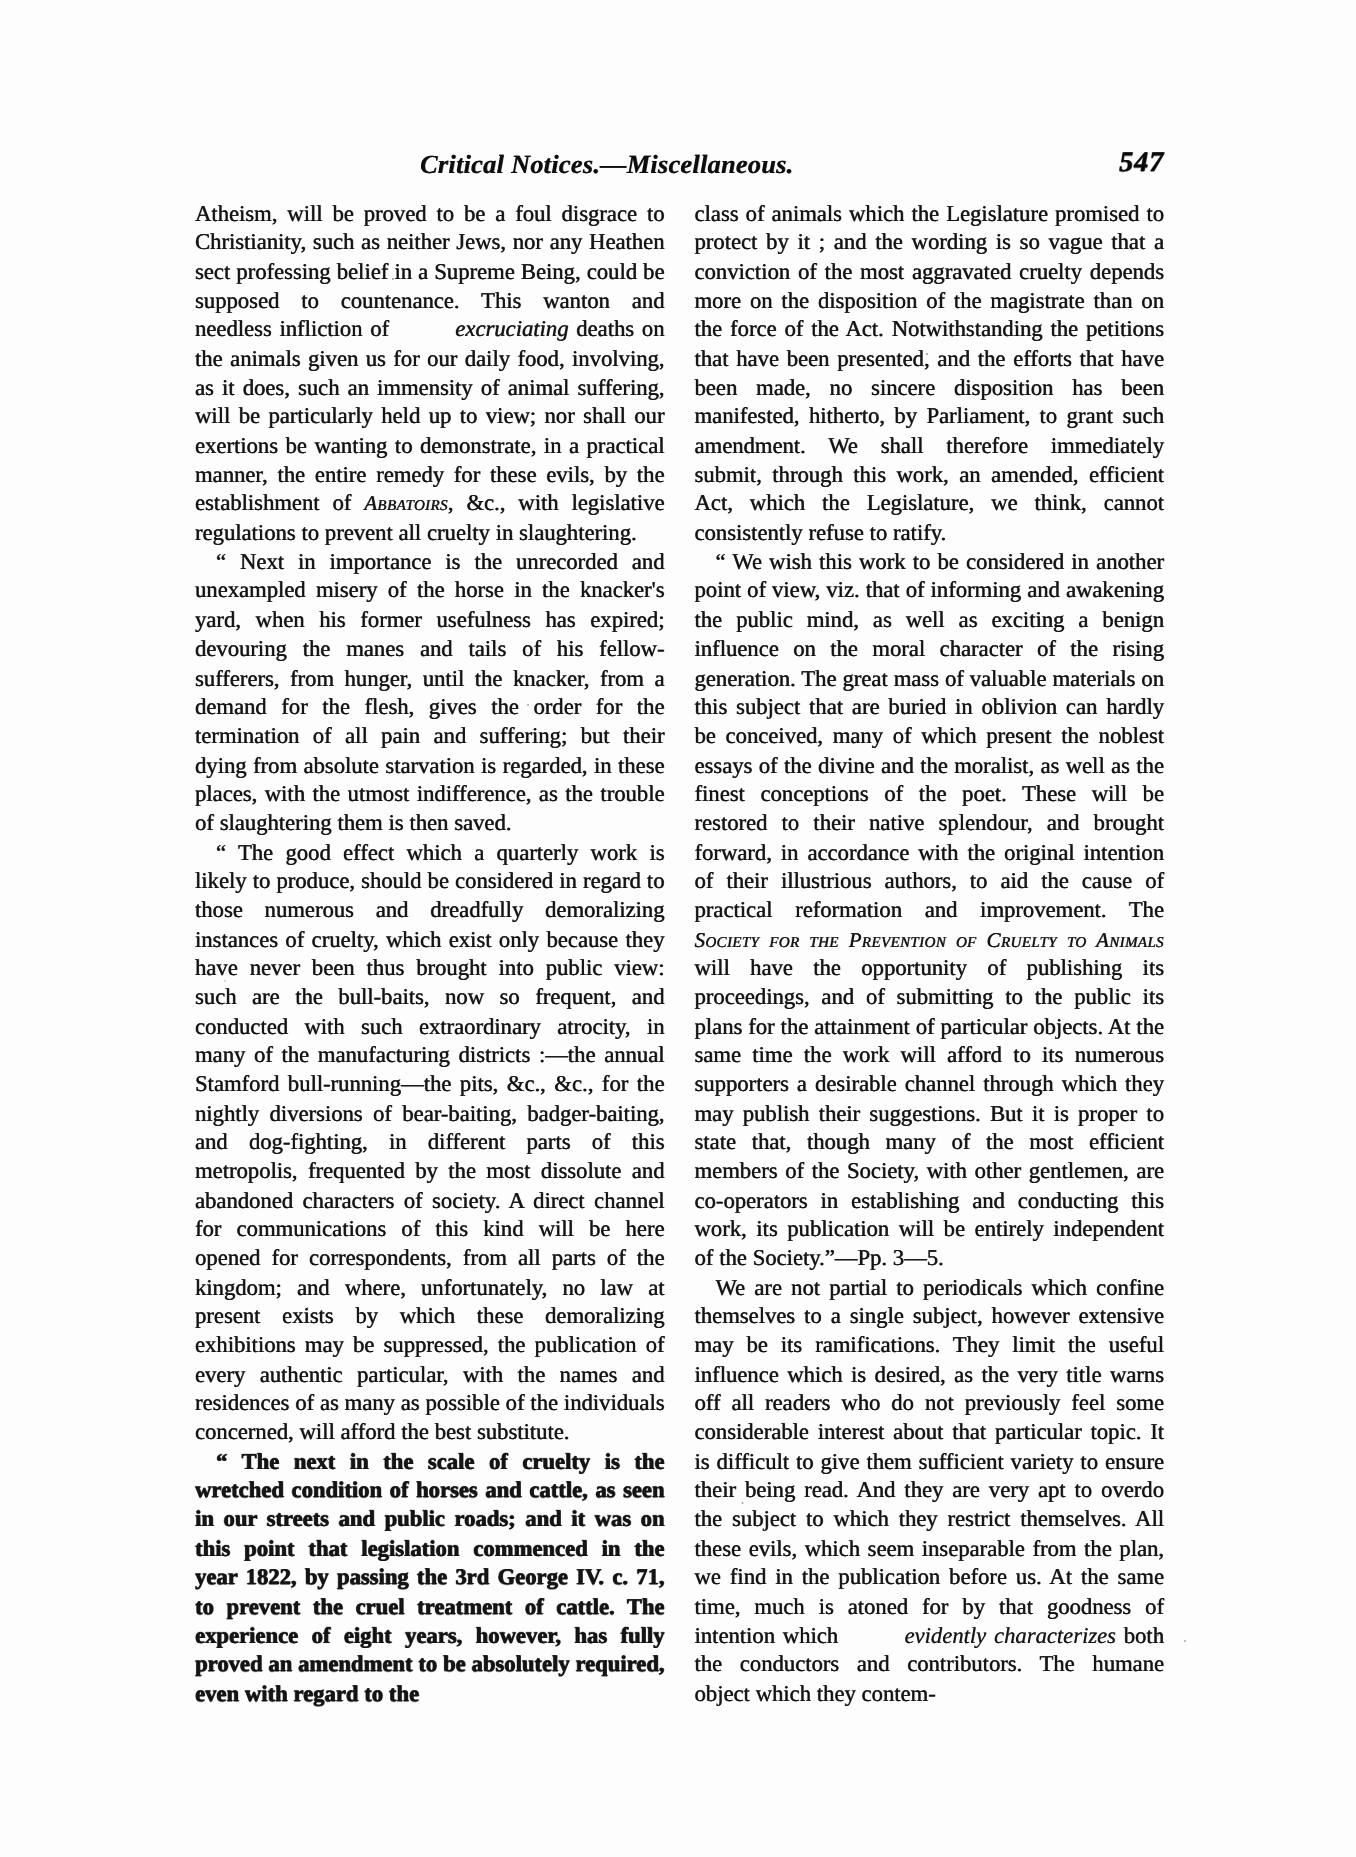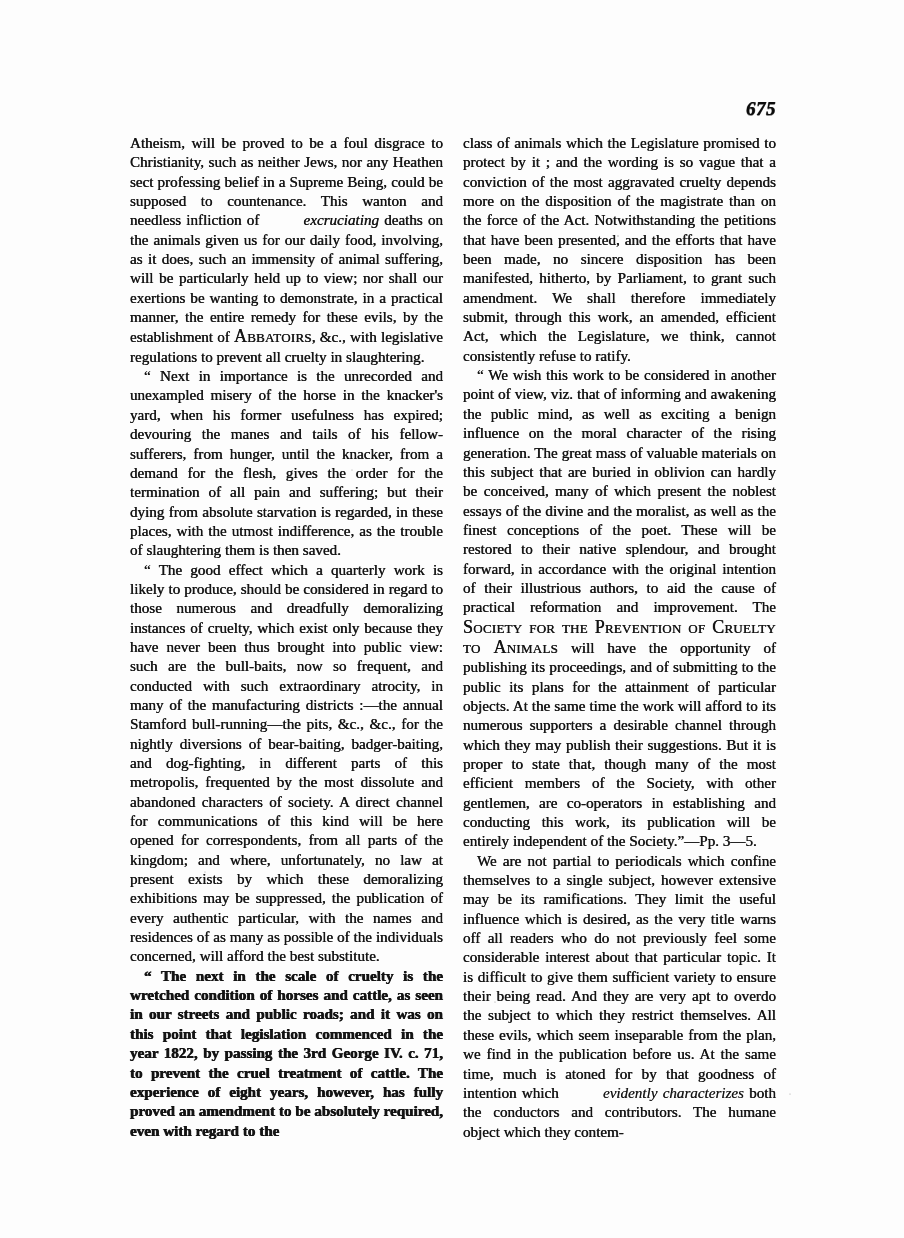--- a/index.html
+++ b/index.html
@@ -95,41 +95,43 @@
     text-shadow: 0.45px 0 0 rgba(0,0,0,0.75), -0.4px 0 0 rgba(0,0,0,0.45),
                  0 0.45px 0 rgba(0,0,0,0.5), 0 -0.3px 0 rgba(0,0,0,0.2);
   }
   .ink-bold {
     font-weight: normal;
     text-shadow: 0.3px 0 0 rgba(0,0,0,0.5), 0 0.3px 0 rgba(0,0,0,0.3);
   }
 
   .smallcaps {
     font-variant: small-caps;
-    font-size: 18px;
+    font-size: 14px;
     letter-spacing: 0.25px;
+    font-style: italic;
   }
   .italic { font-style: italic; margin-left: 39px; }
 
   
   #grain {
     position: absolute;
     left: 0; top: 0;
     width: 904px; height: 1238px;
     pointer-events: none;
     opacity: 0.5;
   }
 </style>
 </head>
 <body>
 
 <div id="page">
 
   <div id="running-head">
-    <div class="head-folio">675</div>
+    <div class="head-title">Critical Notices.—Miscellaneous.</div>
+    <div class="head-folio">547</div>
   </div>
 
   <div id="body-text">
     <div class="column" id="col-left">
         <p class="para ink noindent"><span>Atheism, will be proved to be a foul disgrace to Christianity, such as neither Jews, nor any Heathen sect professing belief in a Supreme Being, could be supposed to countenance.  This wanton and needless infliction of </span><span class="italic">excruciating</span><span> deaths on the animals given us for our daily food, involving, as it does, such an immensity of animal suffering, will be particularly held up to view; nor shall our exertions be wanting to demonstrate, in a practical manner, the entire remedy for these evils, by the establishment of </span><span class="smallcaps">Abbatoirs</span><span>, &amp;c., with legislative regulations to prevent all cruelty in slaughtering.</span></p>
         <p class="para ink"><span>“ Next in importance is the unrecorded and unexampled misery of the horse in the knacker's yard, when his former usefulness has expired; devouring the manes and tails of his fellow-sufferers, from hunger, until the knacker, from a demand for the flesh, gives the order for the termination of all pain and suffering; but their dying from absolute starvation is regarded, in these places, with the utmost indifference, as the trouble of slaughtering them is then saved.</span></p>
         <p class="para ink"><span>“ The good effect which a quarterly work is likely to produce, should be considered in regard to those numerous and dreadfully demoralizing instances of cruelty, which exist only because they have never been thus brought into public view: such are the bull-baits, now so frequent, and conducted with such extraordinary atrocity, in many of the manufacturing districts :—the annual Stamford bull-running—the pits, &amp;c., &amp;c., for the nightly diversions of bear-baiting, badger-baiting, and dog-fighting, in different parts of this metropolis, frequented by the most dissolute and abandoned characters of society.  A direct channel for communications of this kind will be here opened for correspondents, from all parts of the kingdom; and where, unfortunately, no law at present exists by which these demoralizing exhibitions may be suppressed, the publication of every authentic particular, with the names and residences of as many as possible of the individuals concerned, will afford the best substitute.</span></p>
         <p class="para ink-heavy"><span>“ The next in the scale of cruelty is the wretched condition of horses and cattle, as seen in our streets and public roads; and it was on this point that legislation commenced in the year 1822, by passing the 3rd George IV. c. 71, to prevent the cruel treatment of cattle.  The experience of eight years, however, has fully proved an amendment to be absolutely required, even with regard to the</span></p>
       </div>
     <div class="column" id="col-right">

